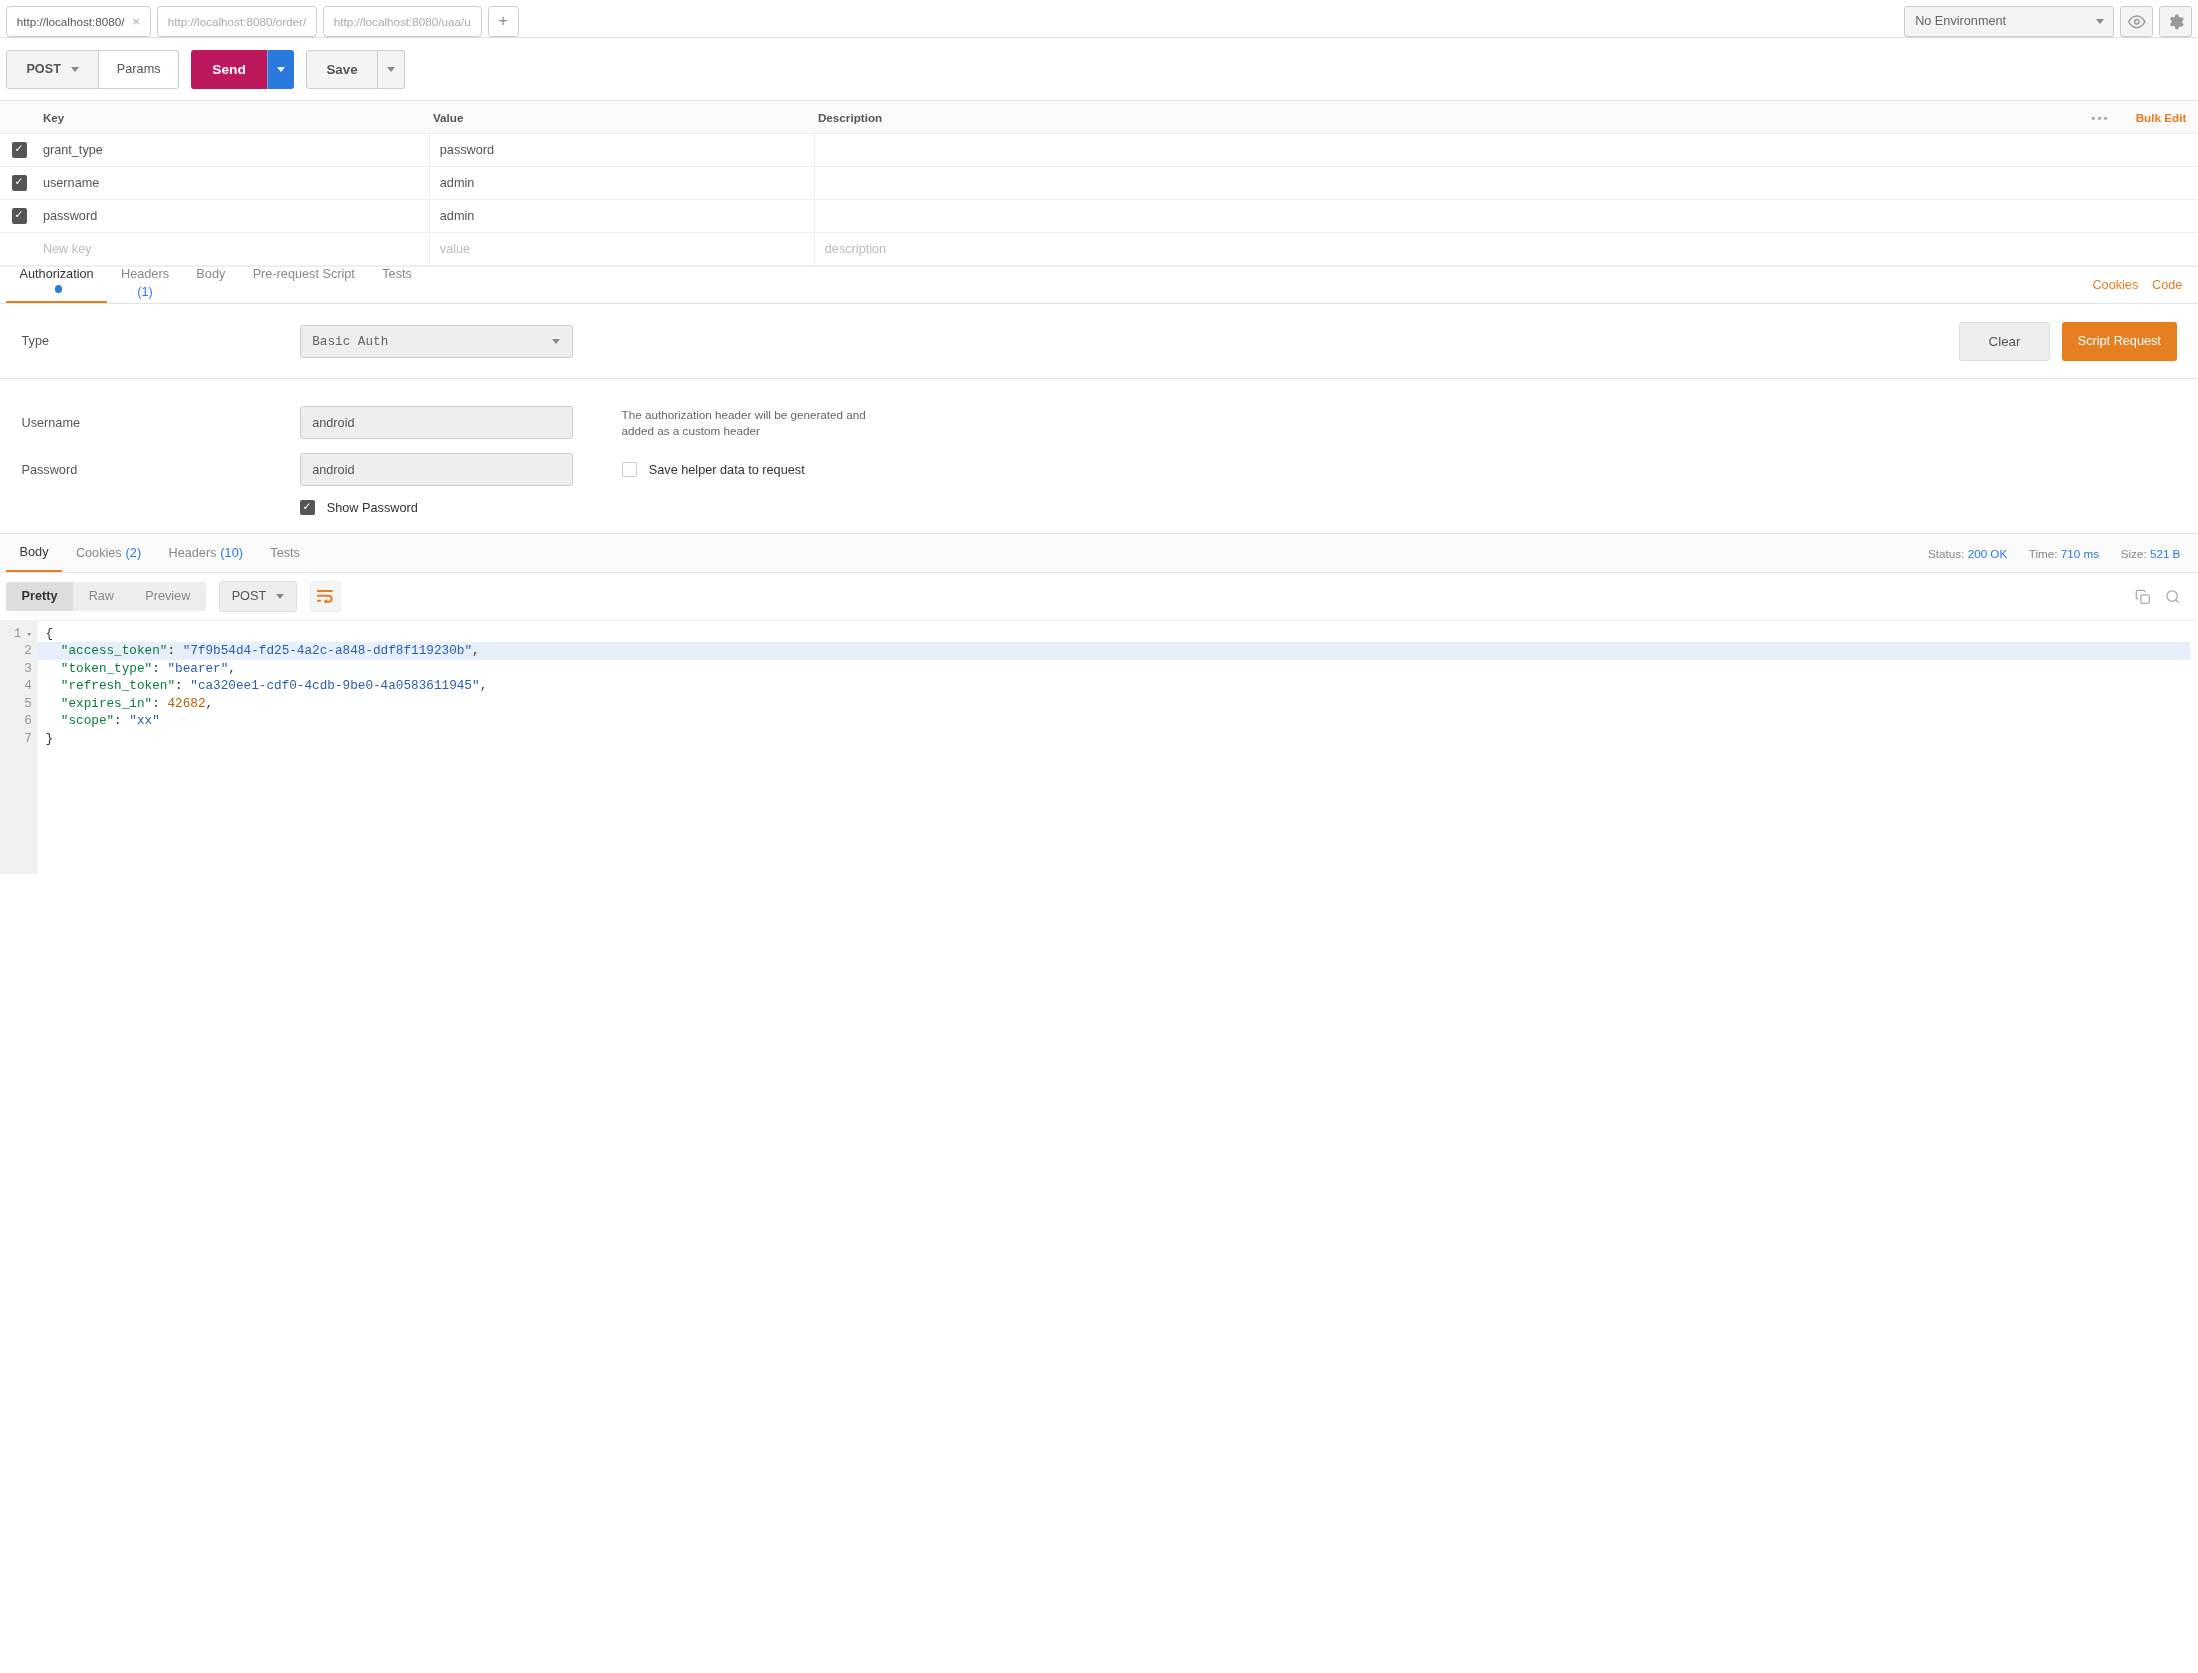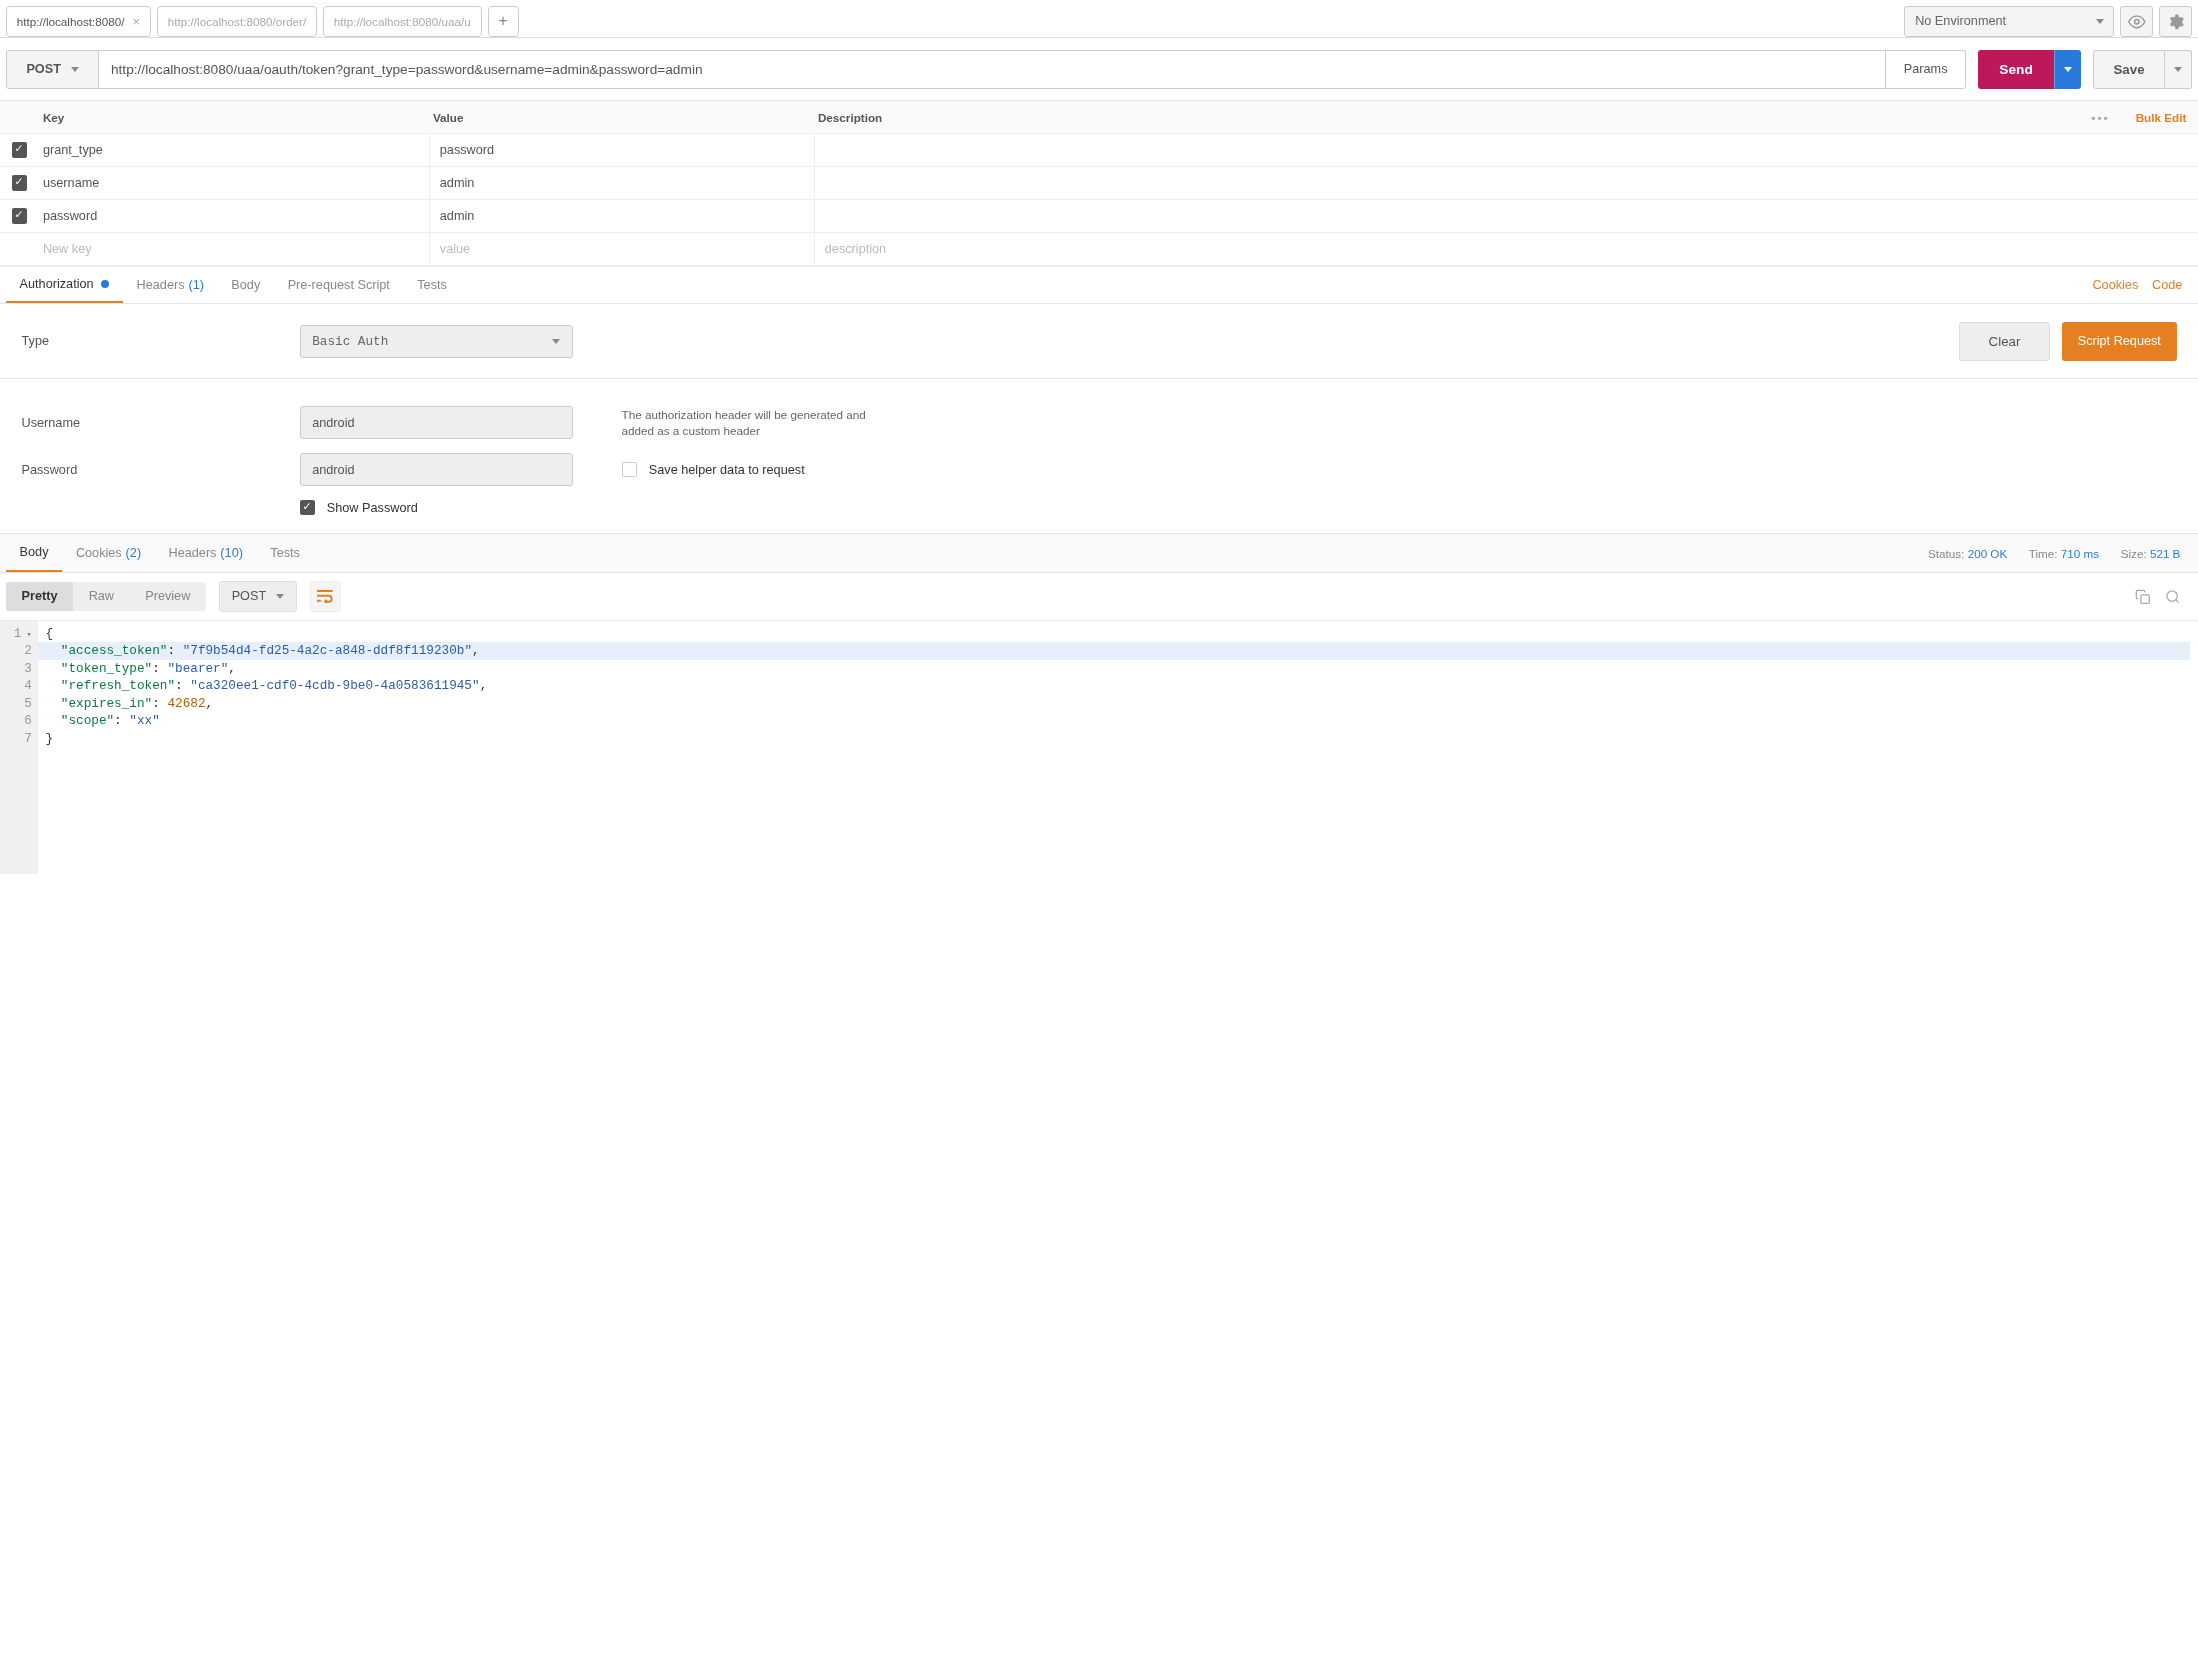--- a/index.html
+++ b/index.html
@@ -44,21 +44,21 @@
 .chk { width: 15.6px; height: 15.6px; background: #555; border-radius: 2px; position: relative; cursor: pointer; }
 .chk::after { content: "✓"; color: #fff; font-size: 10.7px; position: absolute; left: 2.9px; top: 0; }
 .param-input { border: none; height: 100%; font-size: 12.7px; color: #555; padding: 0 3.9px; background: transparent; }
 .param-input.key { width: 390px; }
 .param-input.value { width: 385px; border-left: 1px solid #eee; padding-left: 9.8px; }
 .param-input.desc { flex: 1; border-left: 1px solid #eee; padding-left: 9.8px; }
 .param-input::placeholder { color: #bbb; }
 
 
 .req-tabs { display: flex; align-items: center; border-bottom: 1px solid #e5e5e5; padding: 0 5.9px; height: 37px; }
-.req-tab { padding: 0 13.7px; color: #888; height: 100%; display: flex; align-items: center; cursor: pointer; gap: 3.9px; }
+.req-tab { padding: 0 13.7px; color: #888; height: 100%; display: flex; align-items: center; cursor: pointer; gap: 3.9px; flex-direction: column; }
 .req-tab.active { color: #333; border-bottom: 2px solid #e67e22; }
 .req-tab .dot { width: 7.8px; height: 7.8px; background: #2a7ade; border-radius: 50%; display: inline-block; margin-left: 3.9px; }
 .req-tab .count { color: #2a7ade; }
 .req-tabs-right { margin-left: auto; display: flex; gap: 13.7px; padding-right: 9.8px; }
 .link { color: #e67e22; cursor: pointer; font-size: 12.7px; }
 
 
 .auth-section { padding: 17.6px 21.5px; border-bottom: 1px solid #e5e5e5; }
 .auth-top { display: flex; align-items: center; gap: 0; }
 .auth-label { width: 278px; color: #555; font-size: 12.7px; }
@@ -144,21 +144,20 @@
         </svg>
     </div>
   </div>
 </div>
 
 <div class="request-row">
   <div class="method-box">
     <span>POST</span>
     <span class="caret-down"></span>
   </div>
-  <input class="url-input" value="http://localhost:8080/uaa/oauth/token?grant_type=password&amp;username=admin&amp;password=admin" style="">
   <div class="params-btn">Params</div>
   <div class="send-group">
     <button class="send-btn">Send</button>
     <button class="send-caret">
         <span class="caret-down white"></span>
       </button>
   </div>
   <div class="save-group">
     <button class="save-btn">Save</button>
     <button class="save-caret">

